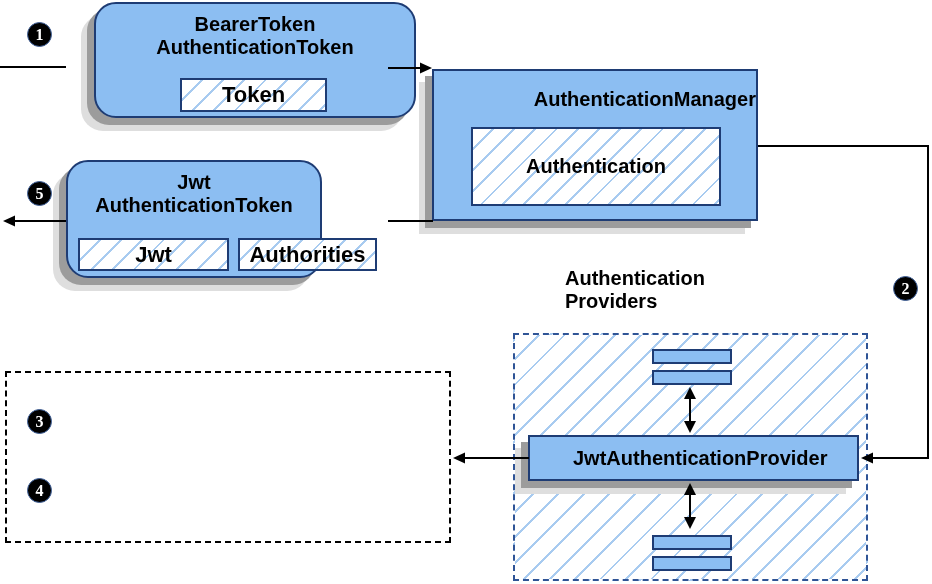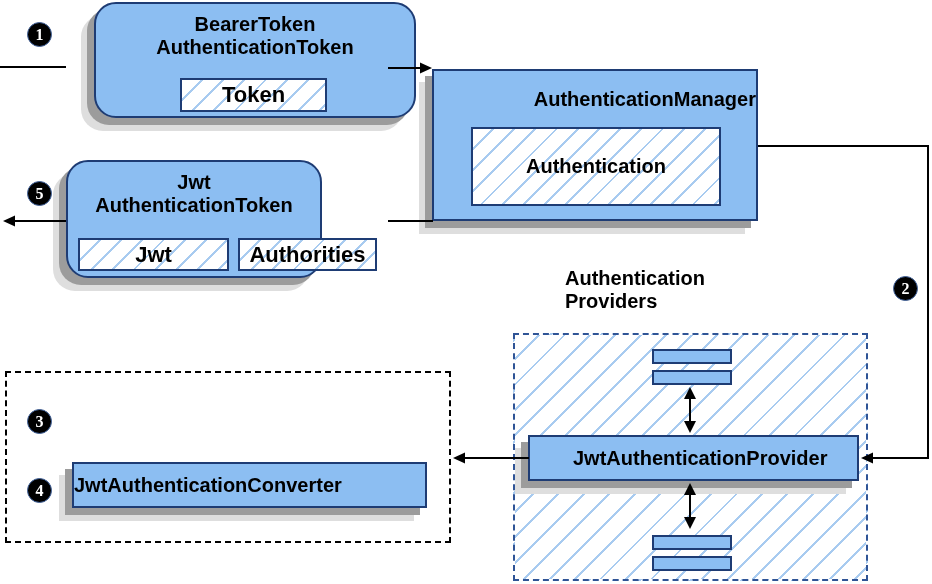--- a/index.html
+++ b/index.html
@@ -122,21 +122,20 @@
 
   <div id="providers-group">
     <div class="bar" id="bar-top-1"></div>
     <div class="bar" id="bar-top-2"></div>
     <div class="node shadowed center-label" id="jwt-auth-provider-node">JwtAuthenticationProvider</div>
     <div class="bar" id="bar-bottom-1"></div>
     <div class="bar" id="bar-bottom-2"></div>
   </div>
 
   <div id="decoder-group">
-    <div class="node shadowed center-label" id="jwt-converter-node">JwtAuthenticationConverter</div>
   </div>
 
   <svg id="wires" viewBox="0 0 932 584" xmlns="http://www.w3.org/2000/svg">
     <g>
       <path d="M0 67 H 66"></path>
     </g>
     <g>
       <path d="M388 68 H 422"></path>
       <polygon points="432,68 420,62.5 420,73.5"></polygon>
     </g>

